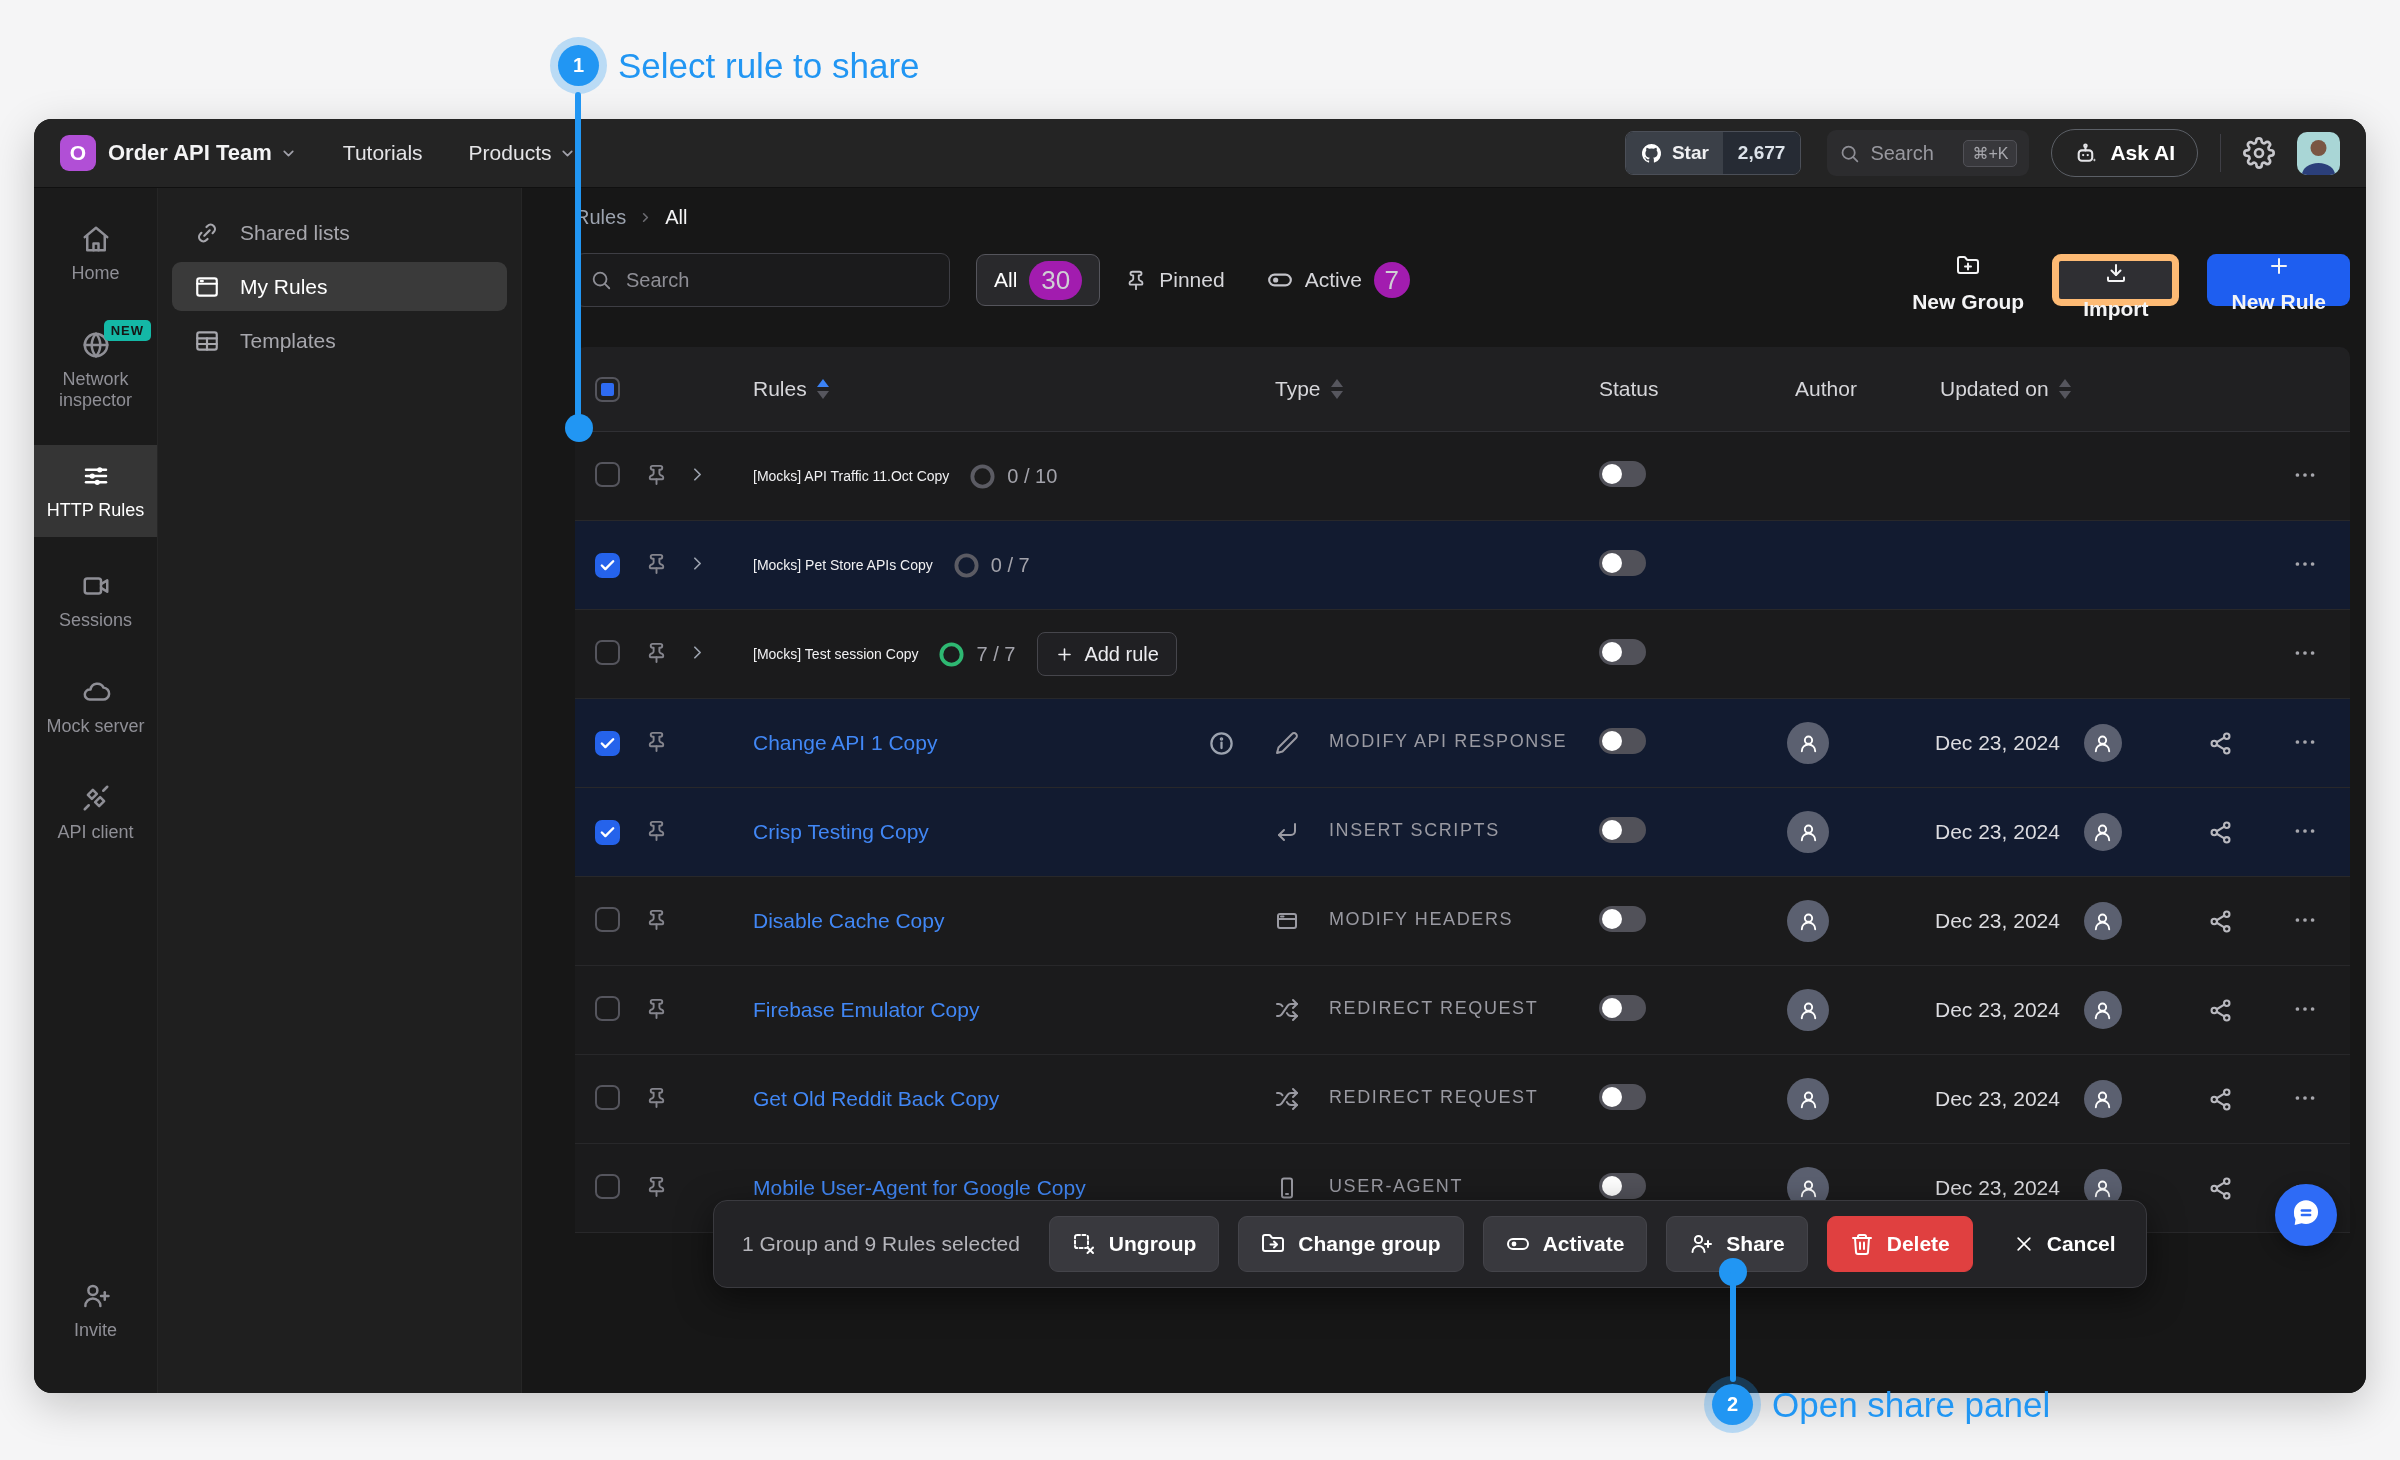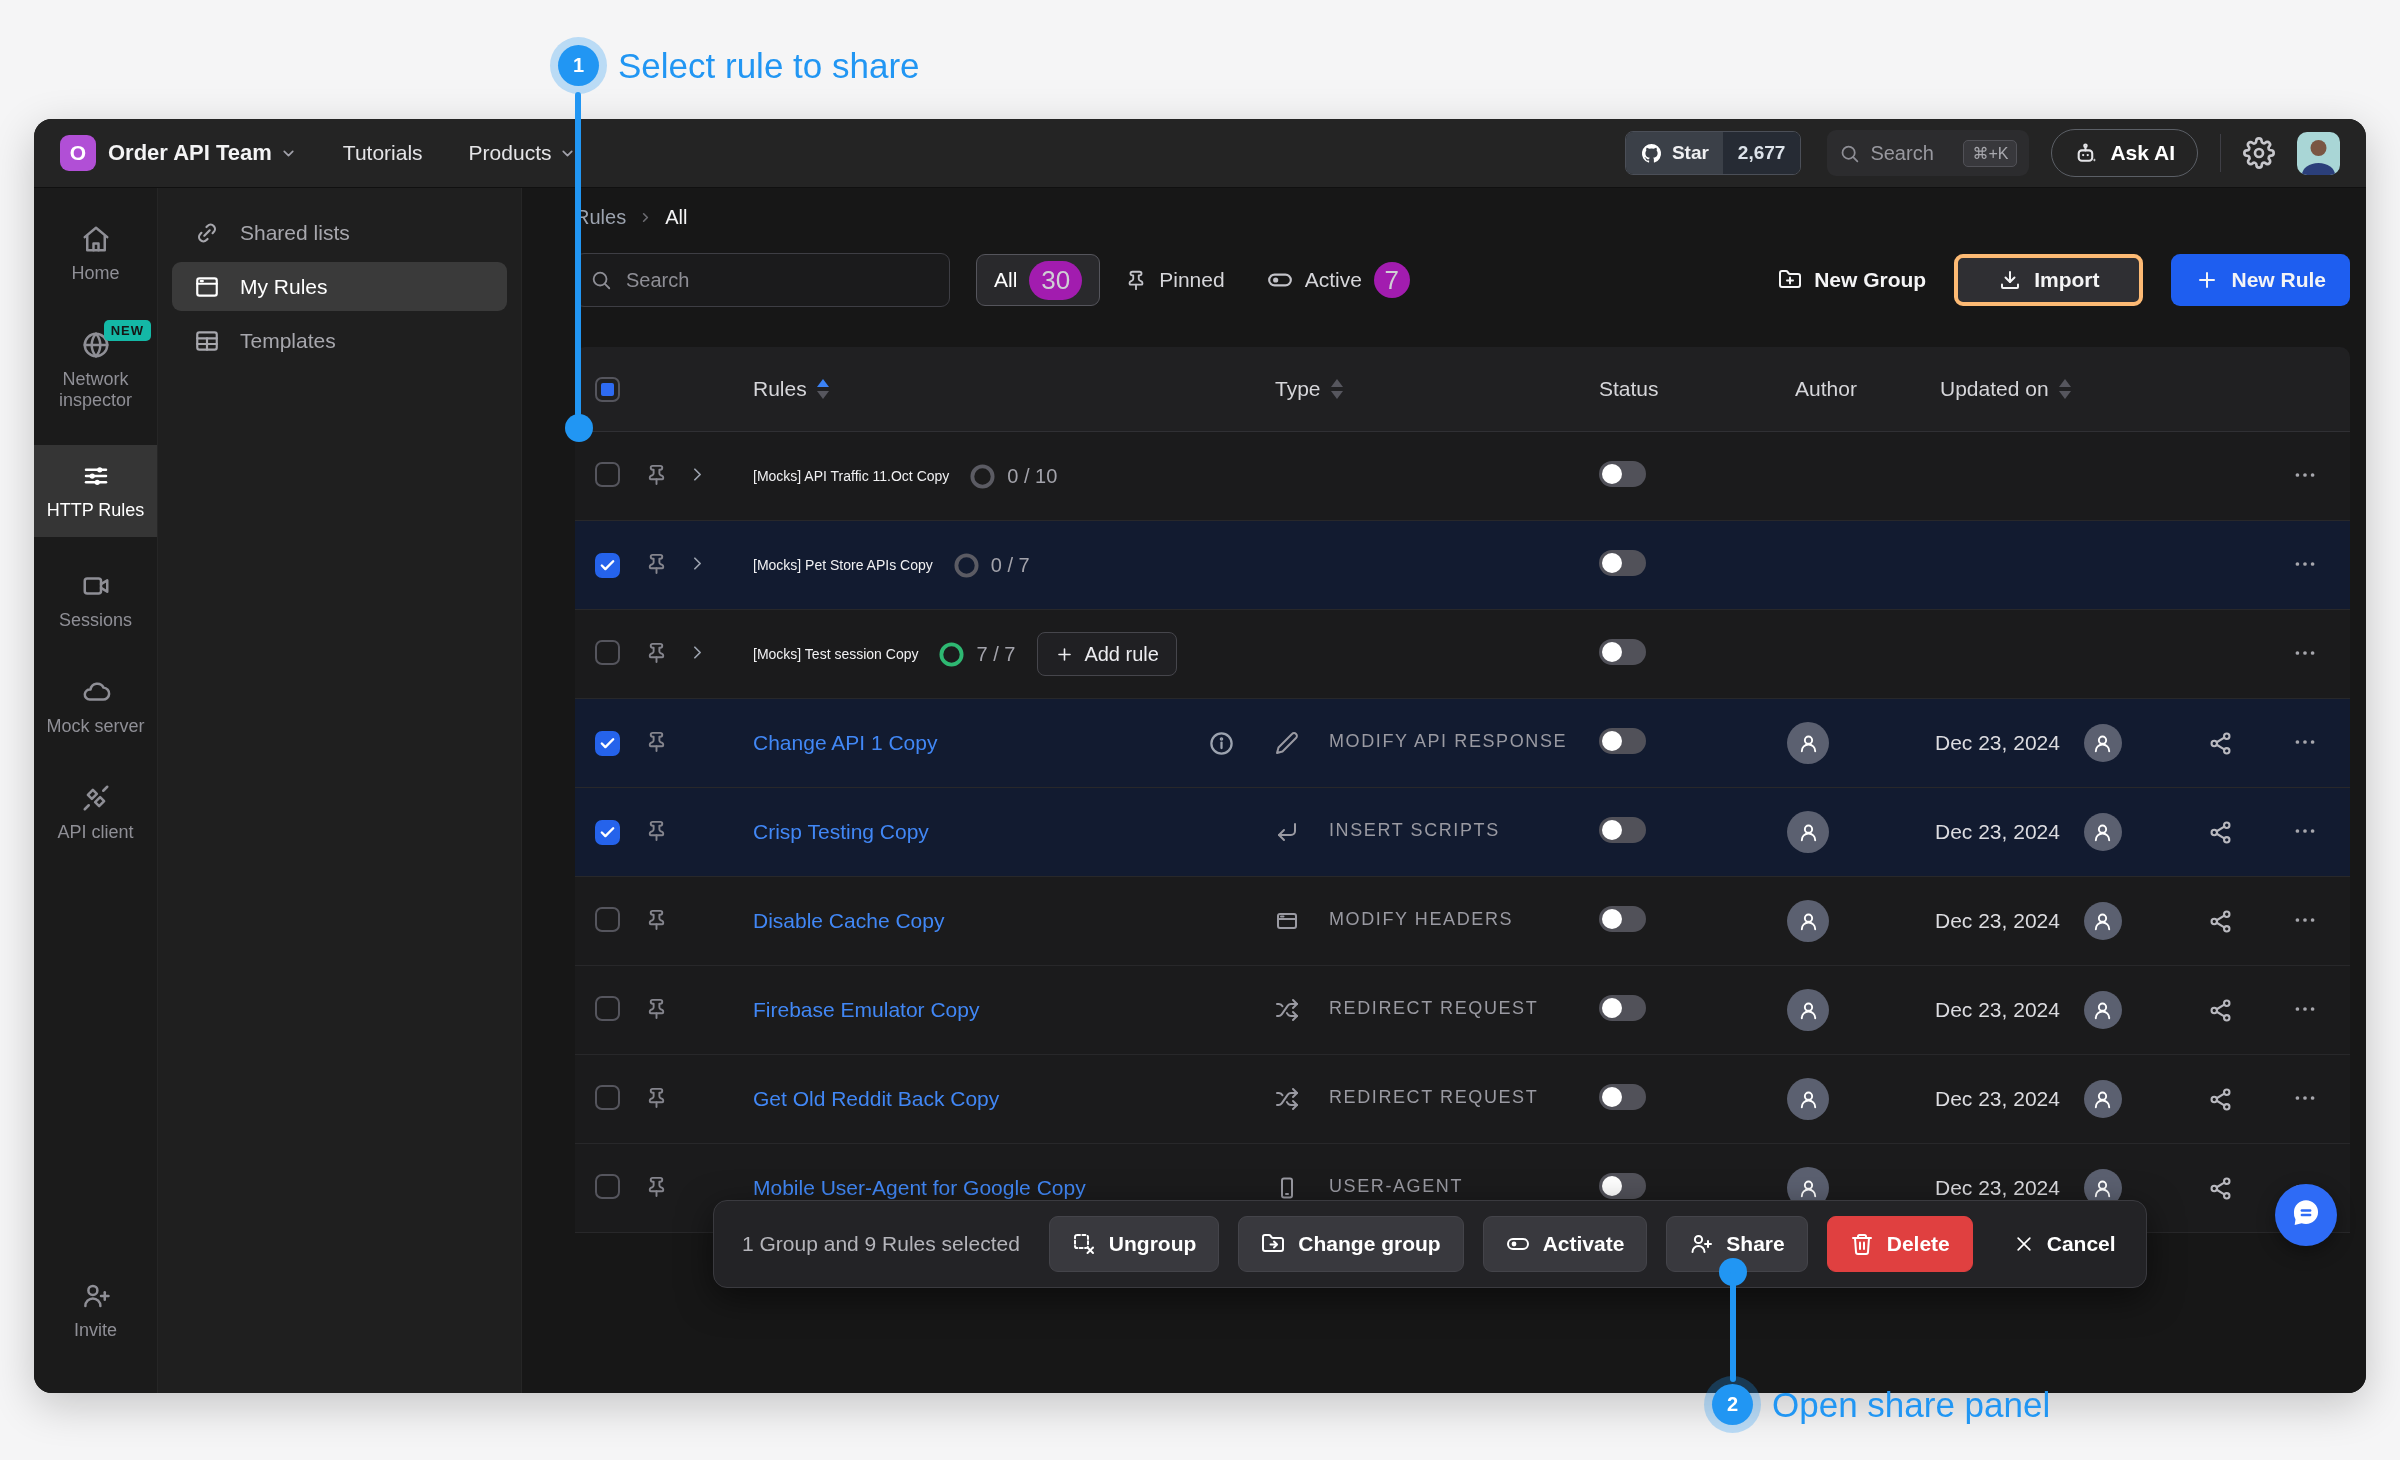--- a/index.html
+++ b/index.html
@@ -60,24 +60,24 @@
   .rsearch .icn{width:22px;height:22px;color:#8e8e95;}
   .rsearch input{background:transparent;border:none;outline:none;color:#e4e4e7;font-size:20px;width:100%;font-family:inherit;}
   .rsearch input::placeholder{color:#8e8e95;}
   .filters{display:flex;align-items:center;margin-left:26px;gap:8px;}
   .chip{height:50px;display:flex;align-items:center;gap:12px;padding:0 17px;border-radius:9px;color:#d6d6da;font-size:21px;cursor:pointer;}
   .chip .icn{width:22px;height:22px;color:#c3c3c9;}
   .chip.sel{border:1px solid #55555c;background:#29292c;color:#fff;font-weight:500;}
   .badge{background:#a21caf;border-radius:999px;padding:4px 12px;color:#cfcfd4;font-size:26px;}
   .badge.round{width:36px;height:36px;display:flex;align-items:center;justify-content:center;padding:0;}
   .tb-right{margin-left:auto;display:flex;align-items:center;gap:28px;}
-  .btn{display:flex;align-items:center;gap:12px;height:52px;border-radius:9px;font-size:21px;font-weight:600;color:#f4f4f5;cursor:pointer;border:none;font-family:inherit;}
+  .btn{display:flex;align-items:center;gap:12px;height:52px;border-radius:9px;font-size:21px;font-weight:600;color:#f4f4f5;cursor:pointer;border:none;font-family:inherit;flex-direction:column;}
   .btn .icn{width:24px;height:24px;}
   .btn.ghost{background:transparent;padding:0;}
-  .btn.dark{background:#2f2f33;border:4px solid #fdba74;padding:0 40px;}
+  .btn.dark{background:#2f2f33;border:7px solid #fdba74;padding:0 24px;}
   .btn.blue{background:#1e5ef0;padding:0 24px;}
 
   
   .table{margin-top:40px;width:1775px;}
   .thead,.trow{display:grid;grid-template-columns:56px 56px 44px 1fr 300px 155px 160px 290px 80px 90px;align-items:center;}
   .thead{height:84px;background:#202022;border-radius:10px 10px 0 0;border-bottom:1px solid #303034;}
   .hcell{color:#d6d6da;font-size:21px;font-weight:500;display:flex;align-items:center;gap:10px;}
   .pl22{padding-left:22px;}.pl24{padding-left:24px;}.pl50{padding-left:50px;}.pl65{padding-left:65px;}
   .sort{display:flex;flex-direction:column;gap:4px;cursor:pointer;}
   .s-up{width:0;height:0;border-left:6px solid transparent;border-right:6px solid transparent;border-bottom:8px solid #56565e;}

